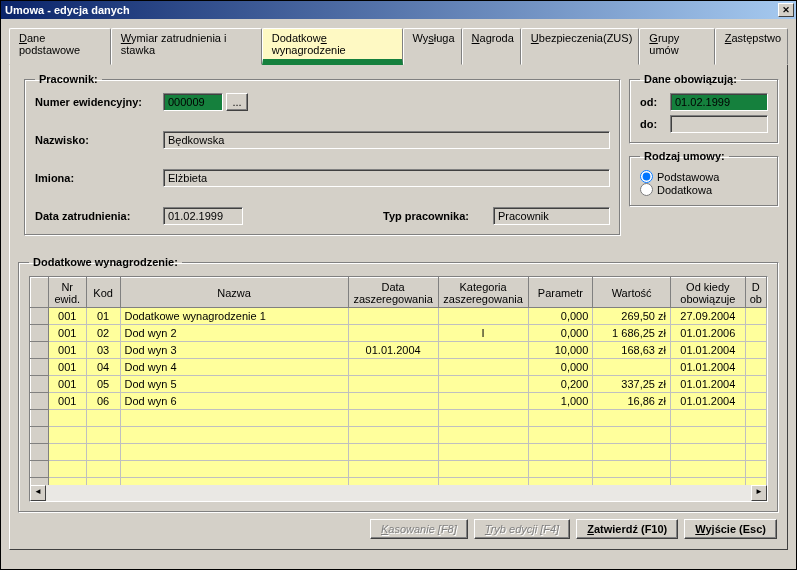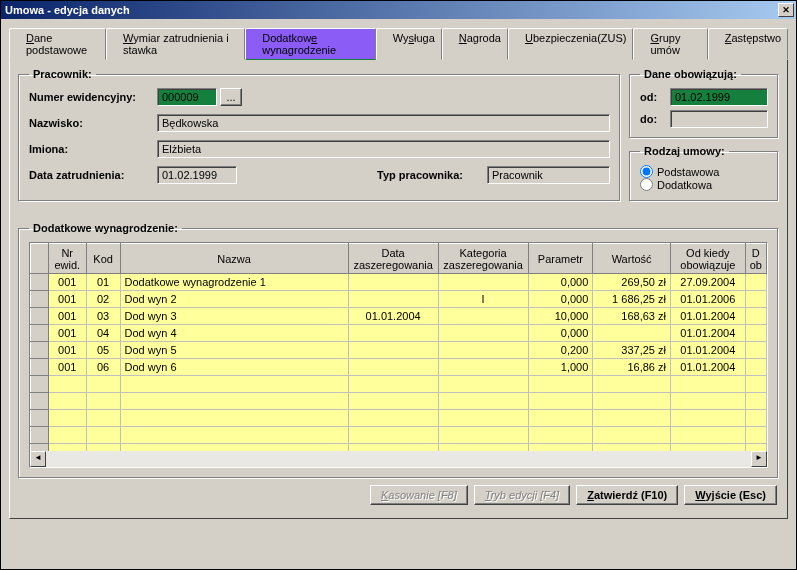--- a/index.html
+++ b/index.html
@@ -3,35 +3,35 @@
 <meta charset="utf-8">
 <style>
   * { box-sizing: border-box; font-family: "Tahoma", "MS Sans Serif", sans-serif; font-size: 11px; }
   body { margin: 0; background: #d4d0c8; width: 797px; height: 570px; overflow: hidden; }
   .window { width: 797px; height: 570px; background: #d4d0c8; border: 1px solid #000; }
   .titlebar { height: 18px; background: linear-gradient(to right, #0a246a, #a6caf0); color: #fff; display: flex; align-items: center; padding: 0 2px; font-weight: bold; font-size: 11px; }
   .titlebar .title { flex: 1; padding-left: 2px; }
   .titlebar .close { width: 16px; height: 14px; background: #d4d0c8; border: 1px solid; border-color: #fff #404040 #404040 #fff; color: #000; text-align: center; line-height: 12px; font-family: Arial; font-weight: bold; font-size: 9px; cursor: pointer; }
   .client { padding: 8px 8px 4px 8px; }
   .tabs { display: flex; position: relative; z-index: 2; }
-  .tab { padding: 3px 6px 3px 16px; border: 1px solid; border-color: #fff #808080 #d4d0c8 #fff; background: #d4d0c8; border-radius: 2px 2px 0 0; margin-right: 0; cursor: pointer; position: relative; top: 1px; }
+  .tab { padding: 3px 6px 3px 9px; border: 1px solid; border-color: #fff #808080 #d4d0c8 #fff; background: #d4d0c8; border-radius: 2px 2px 0 0; margin-right: 0; cursor: pointer; position: relative; top: 1px; }
   .tab .u { text-decoration: underline; }
-  .tab.active { border-bottom: 1px solid #15803d; top: 1px; z-index: 3; background: #8b5cf6; }
+  .tab.active { border-bottom: 6px solid #15803d; top: 1px; z-index: 3; background: #fef9c3; }
   .tabbody { border: 1px solid; border-color: #fff #404040 #404040 #fff; padding: 8px; min-height: 460px; position: relative; }
   .row { display: flex; gap: 8px; }
   fieldset { border: 1px solid; border-color: #808080 #fff #fff #808080; box-shadow: inset -1px -1px 0 #808080, inset 1px 1px 0 #fff; padding: 8px 10px 10px 10px; margin: 0; }
   fieldset legend { padding: 0 4px; color: #000; font-weight: bold; }
   .label { display: inline-block; font-weight: bold; }
   .field { background: #15803d; border: 1px solid; border-color: #808080 #fff #fff #808080; box-shadow: inset 1px 1px 0 #404040; padding: 2px 4px; height: 18px; display: inline-flex; align-items: center; }
   .field.ro { background: #d4d0c8; }
   .btn { background: #d4d0c8; border: 1px solid; border-color: #fff #404040 #404040 #fff; box-shadow: inset -1px -1px 0 #808080; padding: 3px 10px; cursor: pointer; }
   .btn .u { text-decoration: underline; }
   .btn.disabled { color: #808080; text-shadow: 1px 1px 0 #fff; cursor: default; font-style: italic; }
   .ellipsis-btn { width: 22px; height: 18px; padding: 0; text-align: center; vertical-align: top; }
-  .prac-grid { display: grid; grid-template-columns: 128px 220px 110px 1fr; row-gap: 8px; align-items: center; }
+  .prac-grid { display: grid; grid-template-columns: 128px 220px 110px 1fr; row-gap: 20px; align-items: center; }
   .table-wrap { border: 1px solid; border-color: #808080 #fff #fff #808080; box-shadow: inset 1px 1px 0 #404040; background: #fff; height: 226px; overflow: hidden; position: relative; }
   table { border-collapse: collapse; width: 100%; }
   th { background: #d4d0c8; border: 1px solid; border-color: #fff #808080 #808080 #fff; font-weight: normal; padding: 2px 4px; height: 30px; vertical-align: middle; }
   td { border-right: 1px solid #c0c0c0; border-bottom: 1px solid #c0c0c0; padding: 1px 4px; height: 17px; background: #ffff9c; white-space: nowrap; overflow: hidden; }
   td.rowhdr { background: #d4d0c8; border: 1px solid; border-color: #fff #808080 #808080 #fff; width: 18px; }
   .num { text-align: right; }
   .ctr { text-align: center; }
   .hscroll { position: absolute; left: 0; right: 0; bottom: 0; height: 16px; background: #d4d0c8; display: flex; }
   .hscroll .arr { width: 16px; height: 16px; border: 1px solid; border-color: #fff #404040 #404040 #fff; background: #d4d0c8; text-align: center; line-height: 12px; font-size: 8px; cursor: pointer; }
   .hscroll .track { flex: 1; background: repeating-conic-gradient(#d4d0c8 0% 25%, #fff 0% 50%) 50%/2px 2px; }
@@ -55,21 +55,21 @@
         <div class="tab active">Dodatkow<span class="u">e</span> wynagrodzenie</div>
         <div class="tab">Wy<span class="u">s</span>ługa</div>
         <div class="tab"><span class="u">N</span>agroda</div>
         <div class="tab"><span class="u">U</span>bezpieczenia(ZUS)</div>
         <div class="tab"><span class="u">G</span>rupy umów</div>
         <div class="tab"><span class="u">Z</span>astępstwo</div>
       </div>
 
     <div class="tabbody">
       <div class="row">
-        <fieldset style="flex:1 1 auto;">
+        <fieldset style="flex:1 1 auto;margin-left:6px;">
           <legend>Pracownik:</legend>
           <div class="prac-grid">
             <span class="label">Numer ewidencyjny:</span>
             <span>
               <span class="field" style="width:60px;">000009</span>
               <button class="btn ellipsis-btn">...</button>
             </span>
             <span></span>
               <span></span>
 

